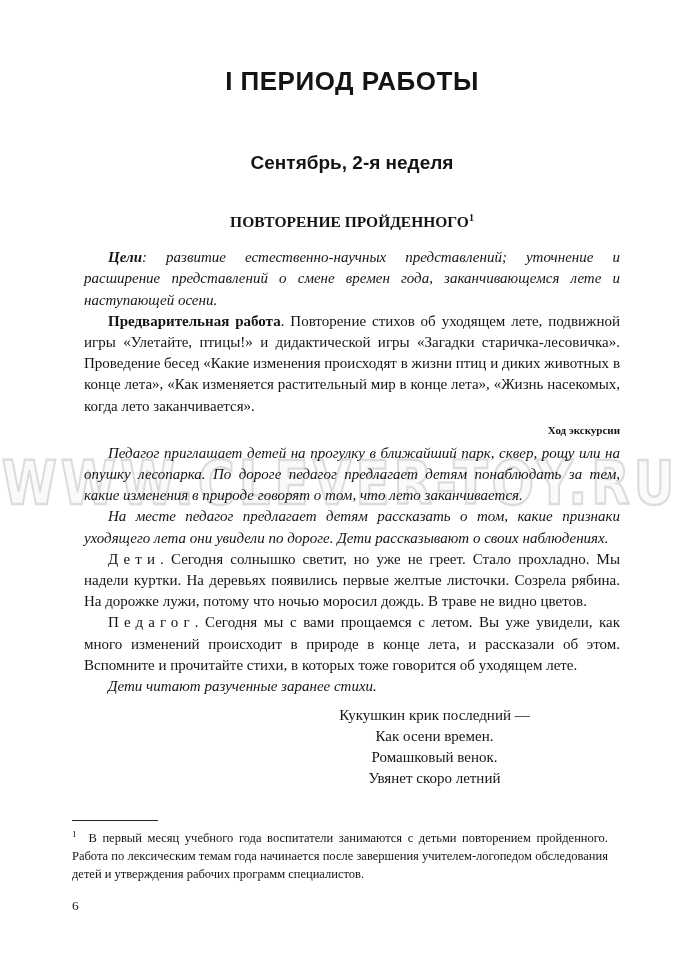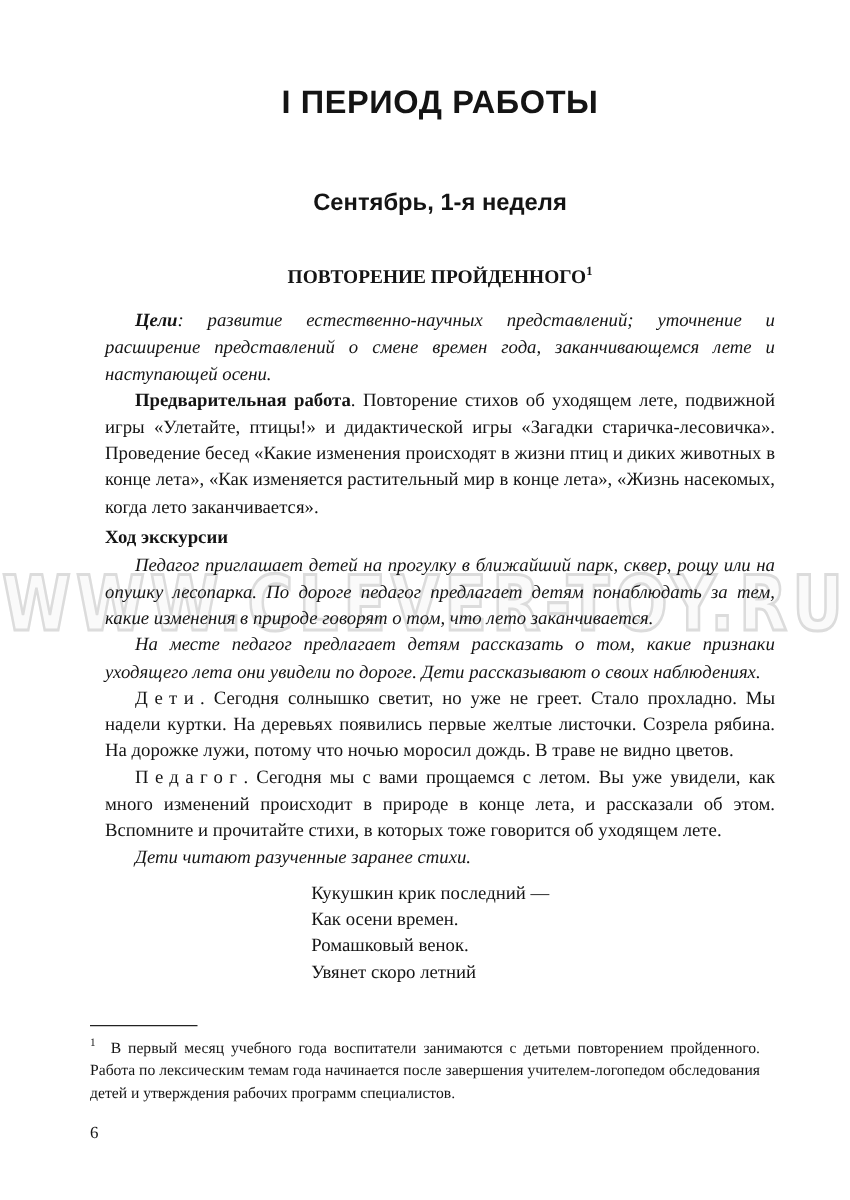--- a/index.html
+++ b/index.html
@@ -66,31 +66,32 @@
     margin: 0;
     font-size: 15px;
     line-height: 21.2px;
     text-align: justify;
   }
   .first-body { margin-top: 15px; font-style: italic; }
   .indent { text-indent: 24px; }
   .italic { font-style: italic; }
   .section-title {
     margin: 3px 0 2px 0;
-    text-align: left;
-    font-size: 15px;
+    text-align: right;
+    font-size: 11px;
     font-weight: 700;
     line-height: 21px;
   }
   .spaced { letter-spacing: 0.34em; }
   .poem {
     margin-left: 165px;
     padding-top: 8px;
     font-size: 15px;
     line-height: 21px;
+    text-align: center;
   }
   .footnote {
     position: absolute;
     left: 72px;
     top: 820px;
     width: 536px;
     z-index: 1;
   }
   .footnote-rule {
     width: 86px;
@@ -120,21 +121,21 @@
 <body>
 
 <div class="page">
 
   <div class="watermark">WWW.CLEVER-TOY.RU</div>
 
   <div class="content">
 
     <h1 class="period-title">I ПЕРИОД РАБОТЫ</h1>
 
-    <h2 class="week-title">Сентябрь, 1-я неделя</h2>
+    <h2 class="week-title">Сентябрь, 2-я неделя</h2>
 
     <div class="lesson-heading">
       <div><span>ПОВТОРЕНИЕ ПРОЙДЕННОГО</span><sup class="fn-mark">1</sup></div>
     </div>
 
     <p class="body indent first-body"><b>Цели</b><span>: развитие естественно-научных представлений; уточнение и расширение представлений о смене времен года, заканчивающемся лете и наступающей осени.</span></p>
 
     <p class="body indent"><b>Предварительная работа</b><span>. Повторение стихов об уходящем лете, подвижной игры «Улетайте, птицы!» и дидактической игры «Загадки старичка-лесовичка». Проведение бесед «Какие изменения происходят в жизни птиц и диких животных в конце лета», «Как изменяется растительный мир в конце лета», «Жизнь насекомых, когда лето заканчивается».</span></p>
 
     <h3 class="section-title">Ход экскурсии</h3>

